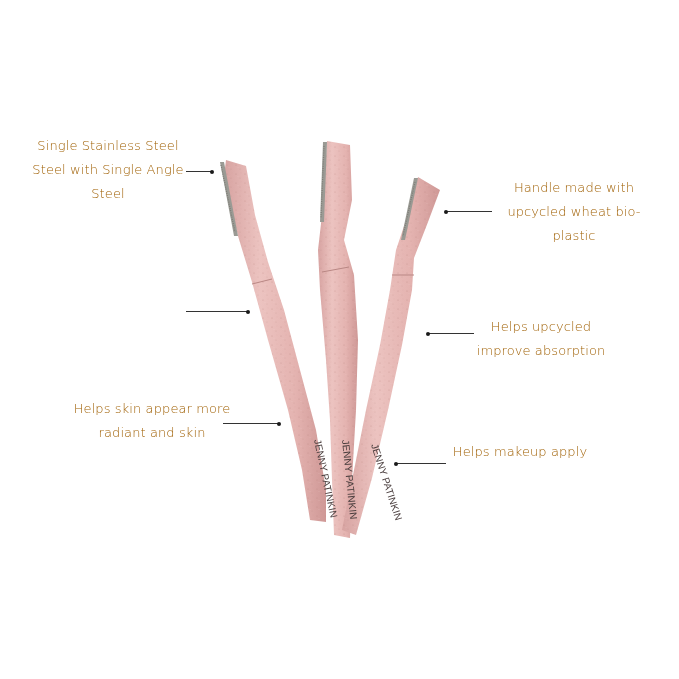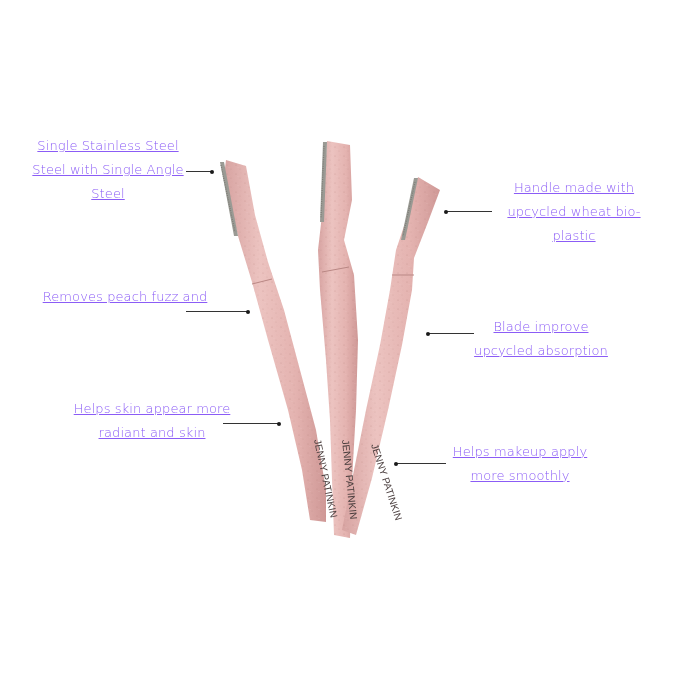--- a/index.html
+++ b/index.html
@@ -20,28 +20,27 @@
       width: 679px; height: 679px;
       background: #ffffff;
     }
     .razors {
       position: absolute;
       left: 0; top: 0;
       width: 679px; height: 679px;
     }
     .callout-text {
       position: absolute;
-      color: #8b5cf6;
+      color: #a16207;
       font-size: 13px;
       line-height: 24px;
       text-align: center;
       font-weight: 300;
       letter-spacing: 0.1px;
       white-space: nowrap;
-      text-decoration: underline;
     }
     .callout-text span {
       display: block;
     }
     .leader {
       position: absolute;
       height: 1px;
       background: #333333;
     }
     .leader .dot {
@@ -110,21 +109,20 @@
   <div class="callout-text" style="left:18px; top:134px; width:180px;">
     <span>Single Stainless Steel</span>
     <span>Steel with Single Angle</span>
     <span>Steel</span>
   </div>
   <div class="leader dot-right" style="left:186px; top:171px; width:26px;">
     <span class="dot"></span>
   </div>
 
   <div class="callout-text" style="left:30px; top:285px; width:190px;">
-    <span>Removes peach fuzz and</span>
   </div>
   <div class="leader dot-right" style="left:186px; top:311px; width:62px;">
     <span class="dot"></span>
   </div>
 
   <div class="callout-text" style="left:62px; top:397px; width:180px;">
     <span>Helps skin appear more</span>
     <span>radiant and skin</span>
   </div>
   <div class="leader dot-right" style="left:223px; top:423px; width:56px;">
@@ -134,28 +132,27 @@
   <div class="callout-text" style="left:494px; top:176px; width:160px;">
     <span>Handle made with</span>
     <span>upcycled wheat bio-</span>
     <span>plastic</span>
   </div>
   <div class="leader dot-left" style="left:446px; top:211px; width:46px;">
     <span class="dot"></span>
   </div>
 
   <div class="callout-text" style="left:466px; top:315px; width:150px;">
-    <span>Blade improve</span>
-    <span>upcycled absorption</span>
+    <span>Helps upcycled</span>
+    <span>improve absorption</span>
   </div>
   <div class="leader dot-left" style="left:428px; top:333px; width:46px;">
     <span class="dot"></span>
   </div>
 
   <div class="callout-text" style="left:444px; top:440px; width:152px;">
     <span>Helps makeup apply</span>
-    <span>more smoothly</span>
   </div>
   <div class="leader dot-left" style="left:396px; top:463px; width:50px;">
     <span class="dot"></span>
   </div>
 
 </div>
 
 </body></html>

